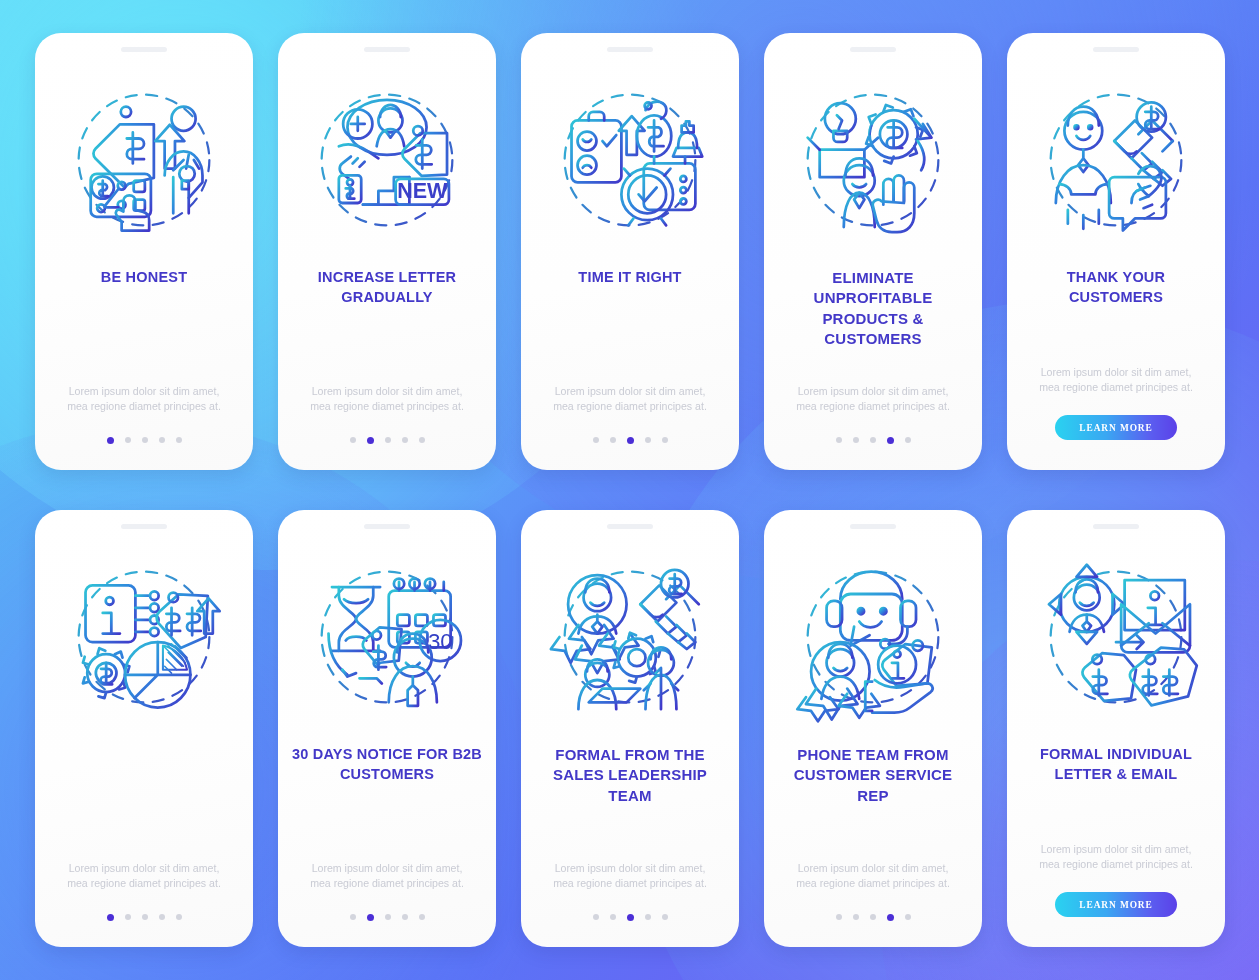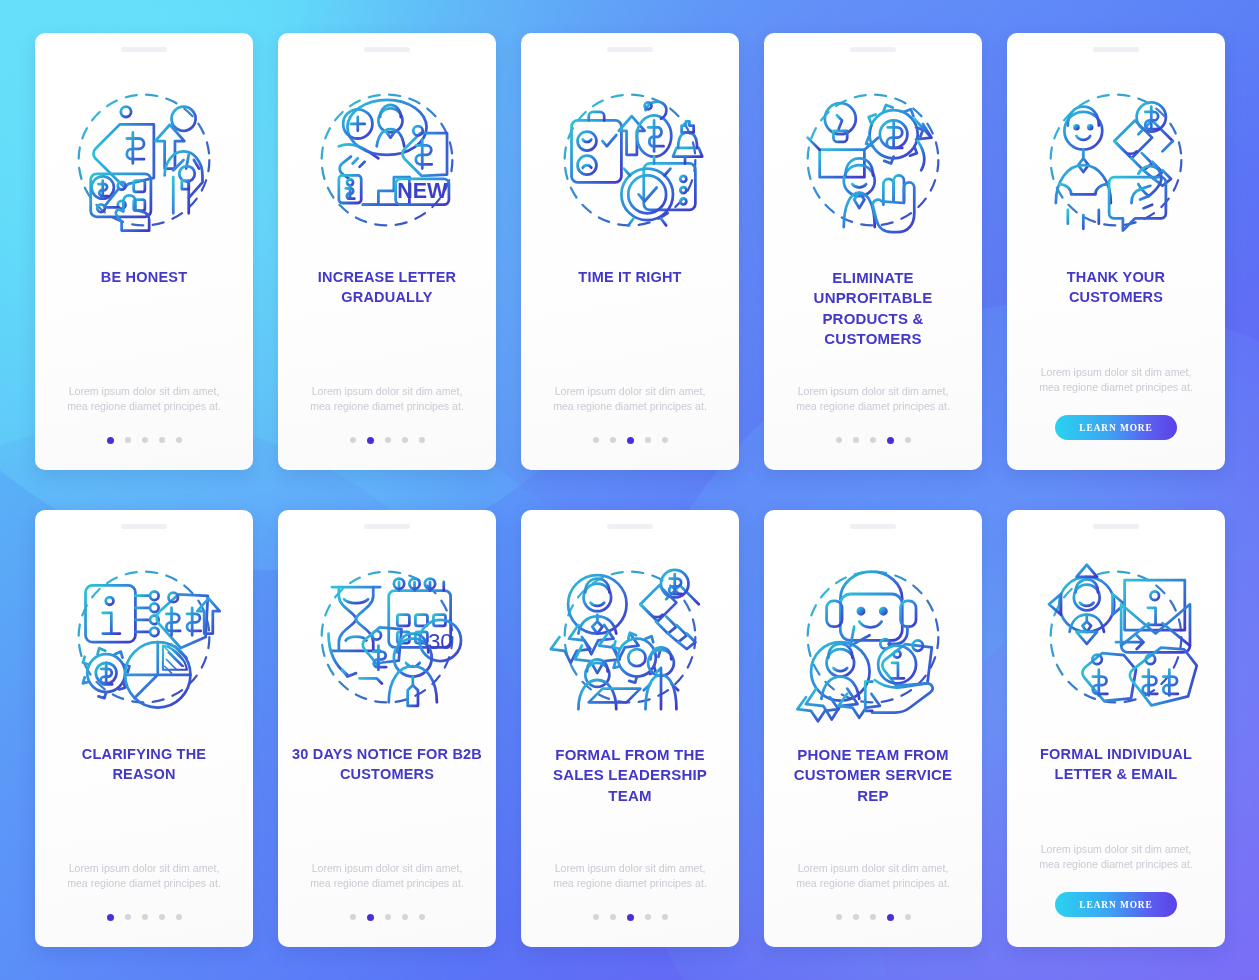--- a/index.html
+++ b/index.html
@@ -62,21 +62,21 @@
     display: grid;
     grid-template-columns: repeat(5, 218px);
     grid-template-rows: repeat(2, 437px);
     column-gap: 25px;
     row-gap: 40px;
   }
 
   .phone {
     position: relative;
     background: linear-gradient(170deg, #ffffff 0%, #fefefe 55%, #fafafa 100%);
-    border-radius: 10px;
+    border-radius: 26px;
     box-shadow: 0 6px 18px rgba(30,40,120,0.13);
     display: flex;
     flex-direction: column;
     align-items: center;
     padding: 14px 14px 18px 14px;
     overflow: hidden;
   }
 
   .notch {
     width: 46px; height: 5px;
@@ -404,21 +404,20 @@
           <circle cx="56" cy="142" r="22"></circle>
           <circle cx="56" cy="142" r="12"></circle>
           <path d="M46 120l2-7 7 3M66 120l7-3 2 7M76 132l7 2-2 7M76 152l2 7-7 2M56 164l-2 7-7-2M36 152l-7 2 2-7M36 132l-7-2 2-7"></path>
           <path d="M56 130v24M50 137h8a4.5 4.5 0 0 1 0 9h-4a4.5 4.5 0 0 0 0 9h9"></path>
           <circle cx="116" cy="144" r="38"></circle>
           <path d="M116 144V106M116 144h38M116 144l-27 27M116 144h-38"></path>
           <path d="M122 110a36 36 0 0 1 28 28h-28z" stroke-width="2.4"></path>
           <path d="M124 112l22 22M128 110l20 20M132 108l18 18M136 110l14 14M128 118l16 16M126 126l12 12M124 134l8 8" stroke-width="1.8"></path>
         </svg>
       </div>
-      <div class="title">CLARIFYING THE REASON</div>
       <div class="body">Lorem ipsum dolor sit dim amet, mea regione diamet principes at.</div>
       <div class="dots">
         <span class="dot on"></span>
         <span class="dot"></span>
         <span class="dot"></span>
         <span class="dot"></span>
         <span class="dot"></span>
       </div>
     </div>
 

